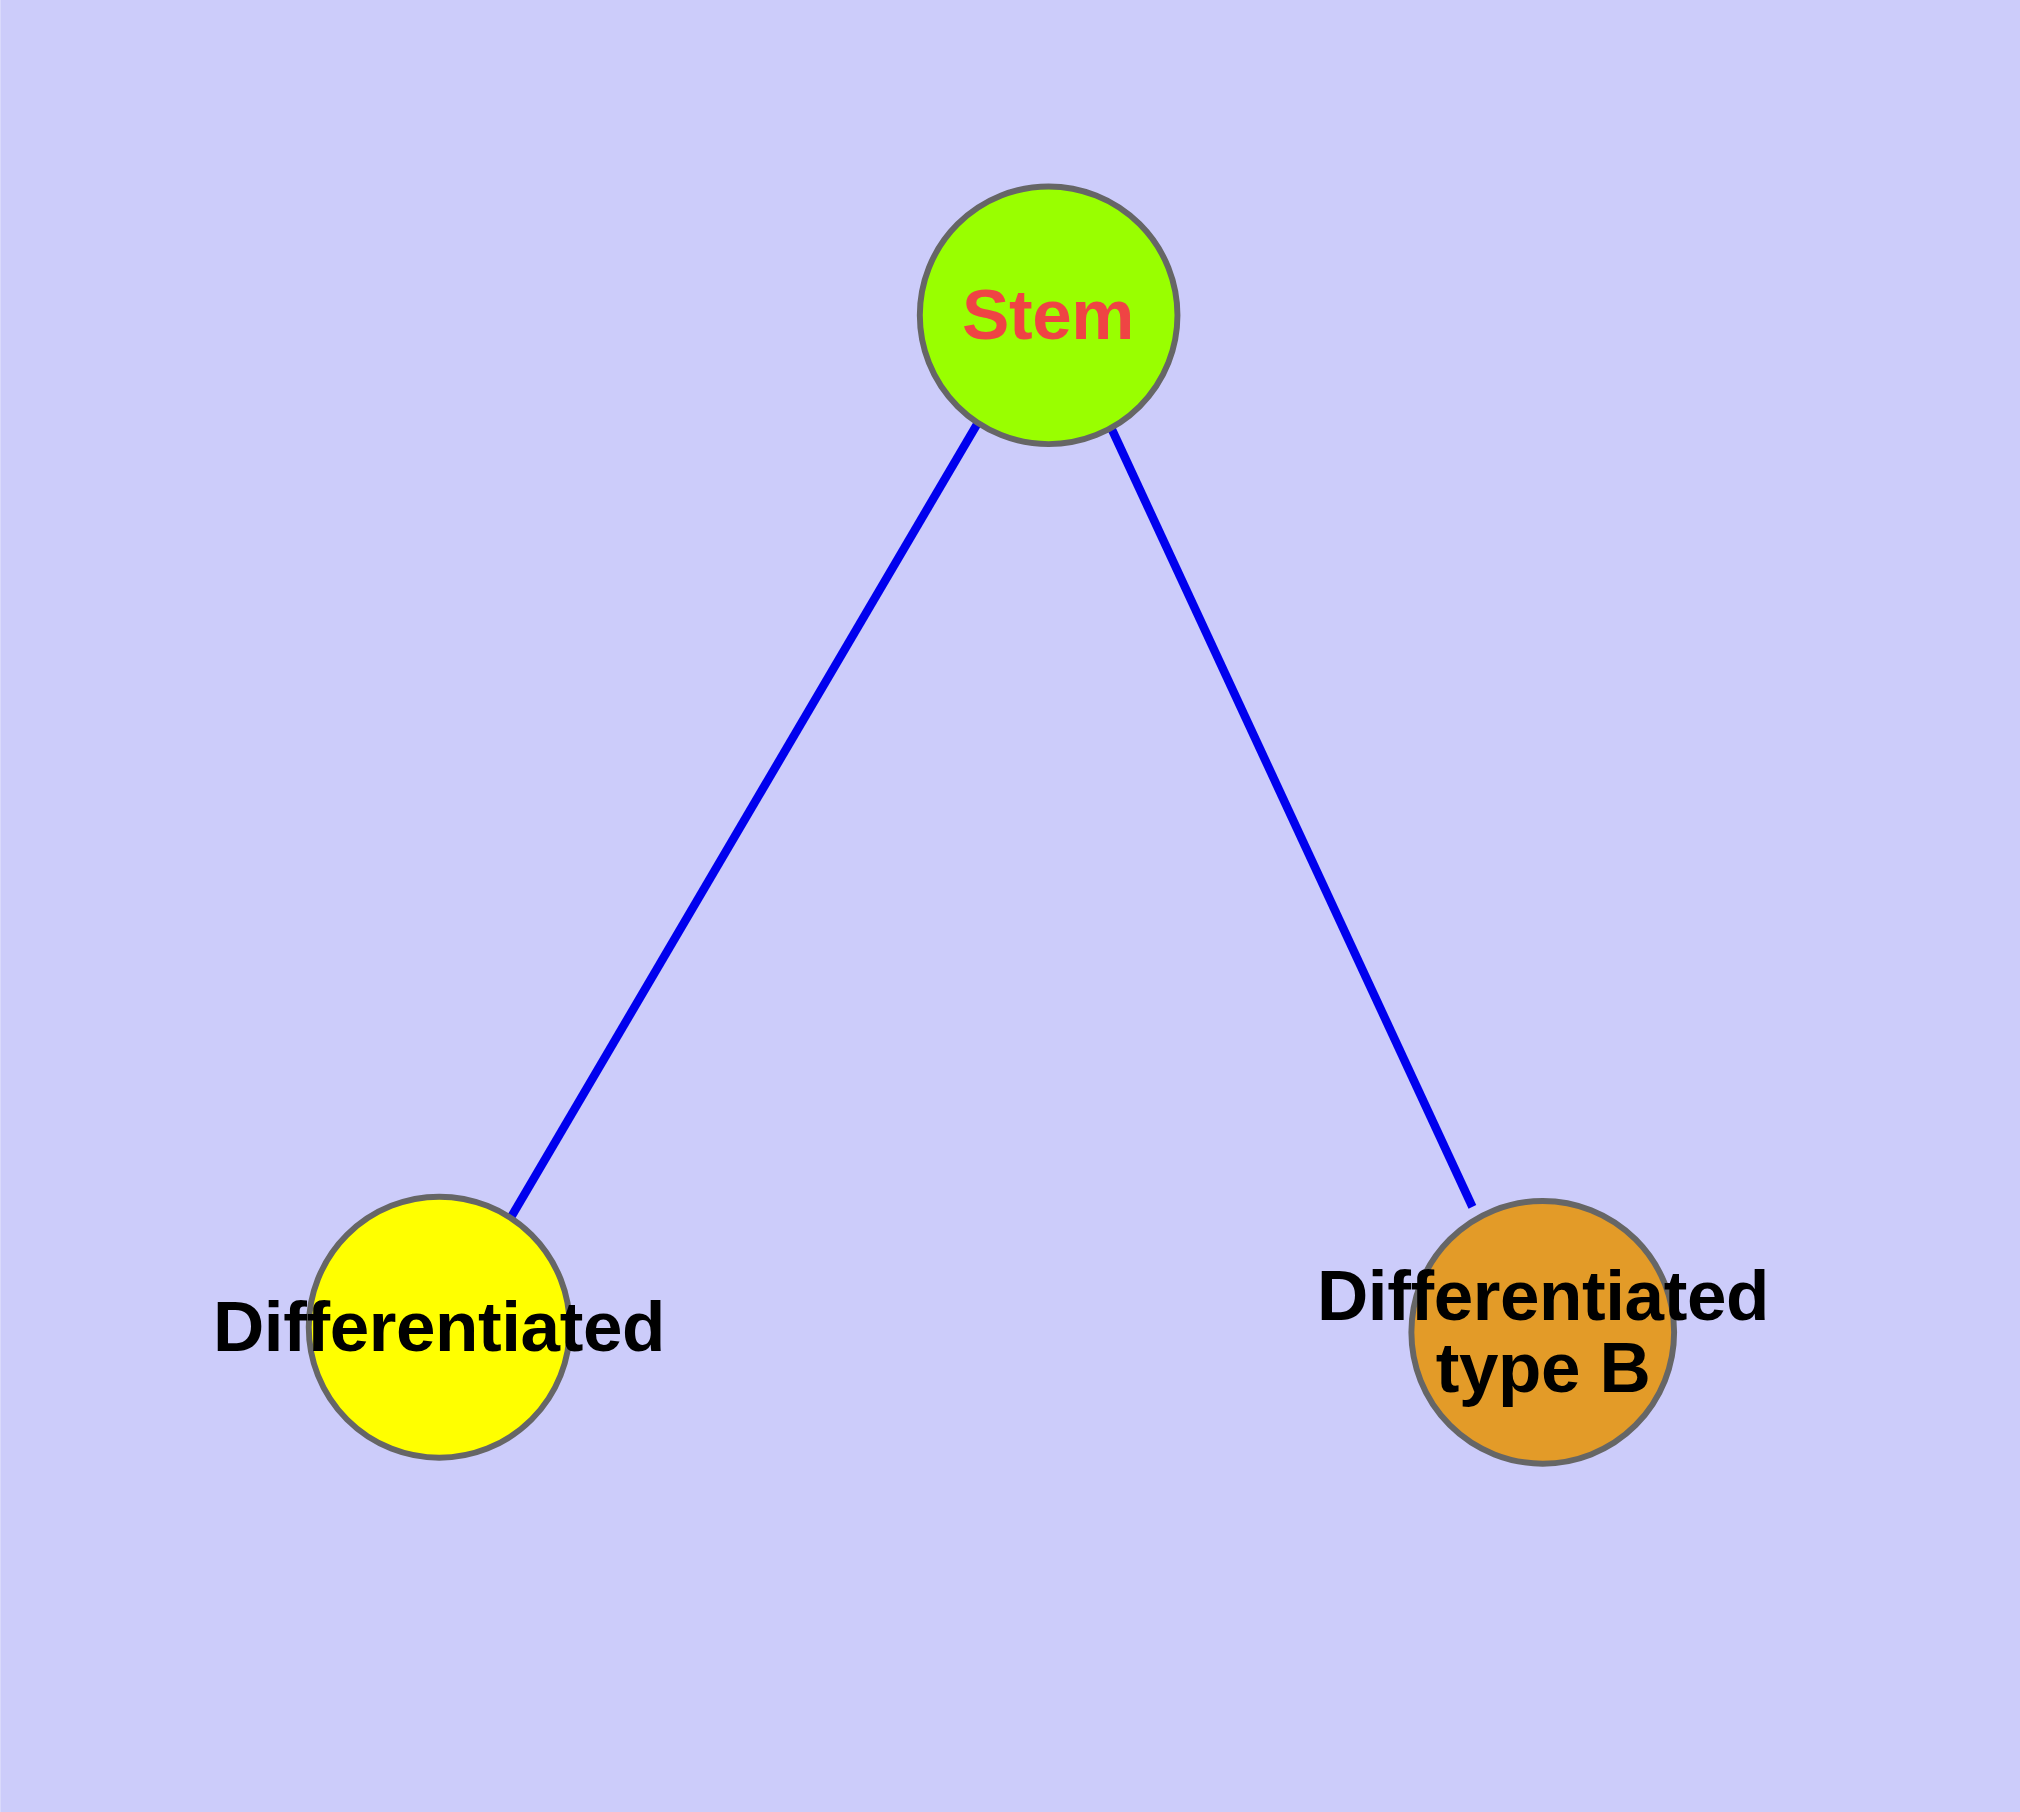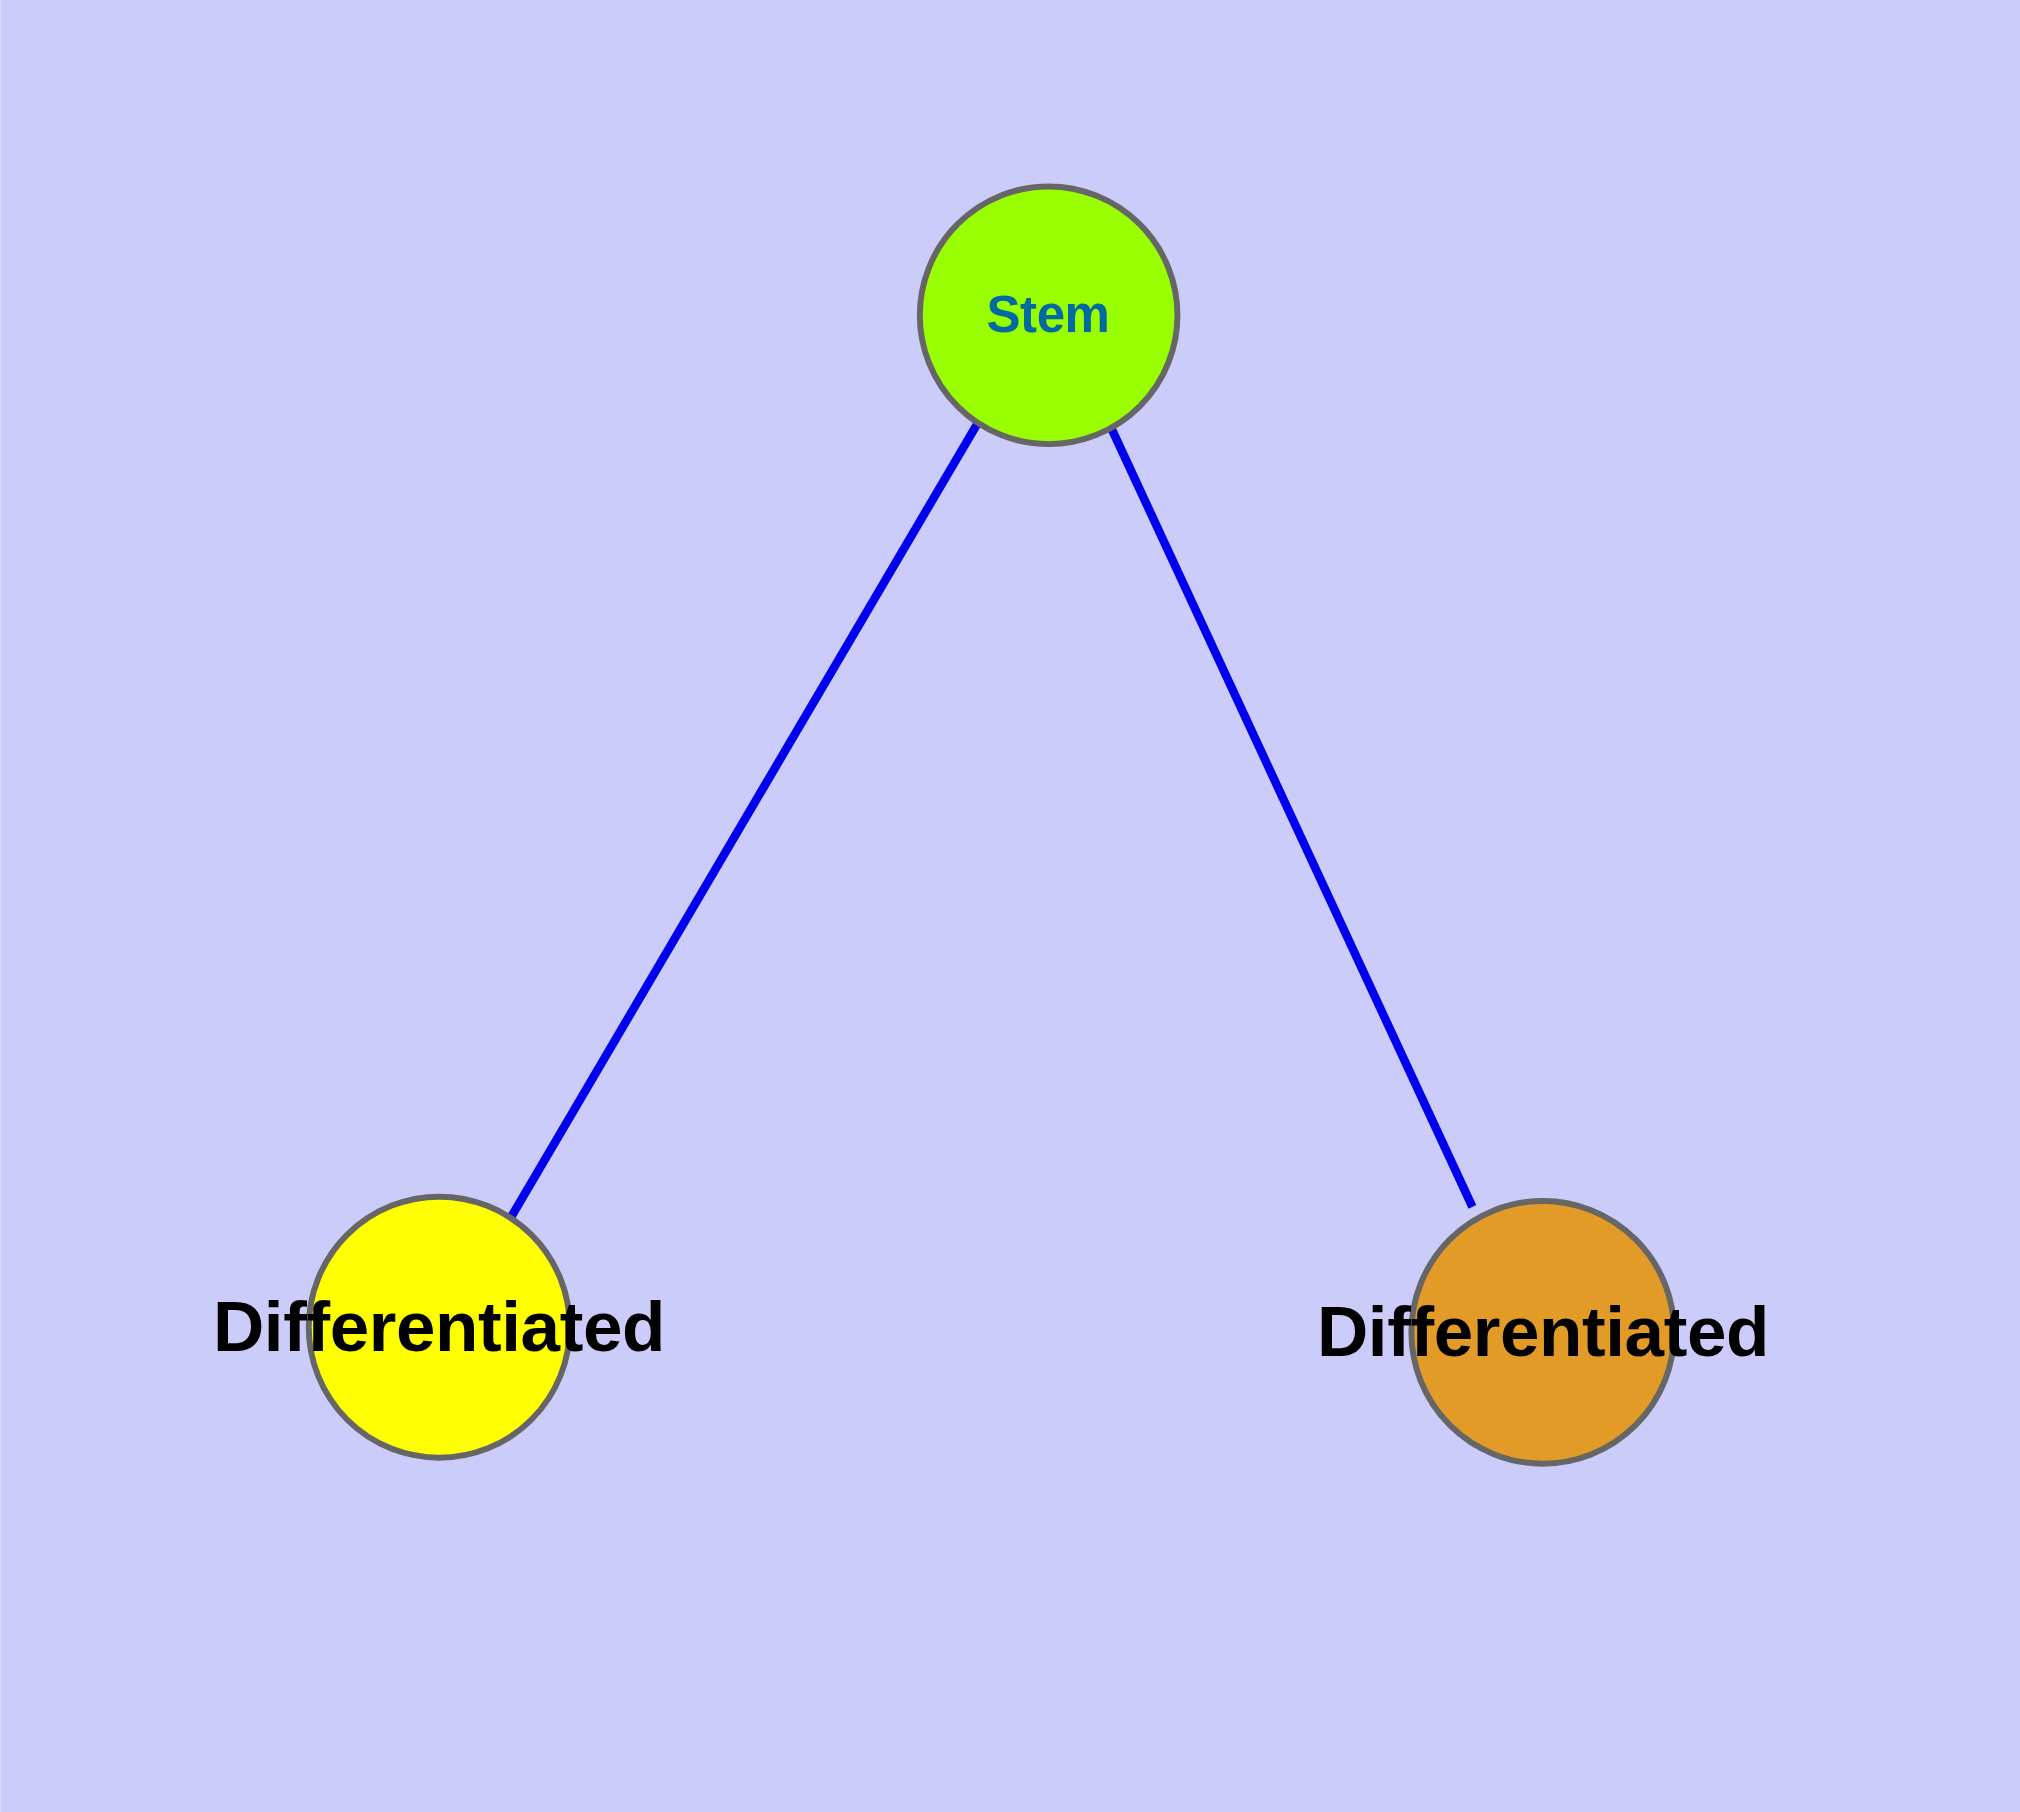--- a/index.html
+++ b/index.html
@@ -52,20 +52,20 @@
       <line id="edge-stem-diff-b" x1="1309" y1="501" x2="1737" y2="1424" stroke="#0000EE" stroke-width="10" stroke-linecap="butt"></line>
     </g>
 
     <g id="nodes-group">
       <circle id="node-stem" cx="1237" cy="372" r="152" fill="#99FF00" stroke="#666666" stroke-width="7"></circle>
       <circle id="node-diff-a" cx="518" cy="1566" r="154" fill="#FFFF00" stroke="#666666" stroke-width="7"></circle>
       <circle id="node-diff-b" cx="1820" cy="1572" r="155" fill="#E39B28" stroke="#666666" stroke-width="7"></circle>
     </g>
   </svg>
 
-  <div id="label-stem" class="node-label" style="left: 1048px; top: 315px; font-size: 51px; color: #0369a1;"><span>Stem</span></div>
+  <div id="label-stem" class="node-label" style="left: 1048px; top: 315px; font-size: 71px; color: #ef4444;"><span>Stem</span></div>
 
   <div id="label-diff-a" class="node-label" style="left: 439px; top: 1327px; font-size: 71px; color: rgb(0, 0, 0);"><span>Differentiated</span><br></div>
 
-  <div id="label-diff-b" class="node-label" style="left: 1543px; top: 1332px; font-size: 71px; color: rgb(0, 0, 0);"><span>Differentiated</span><br></div>
+  <div id="label-diff-b" class="node-label" style="left: 1543px; top: 1332px; font-size: 71px; color: rgb(0, 0, 0);"><span>Differentiated</span><br><span>type B</span></div>
 
 </div>
 
 
 </body></html>

